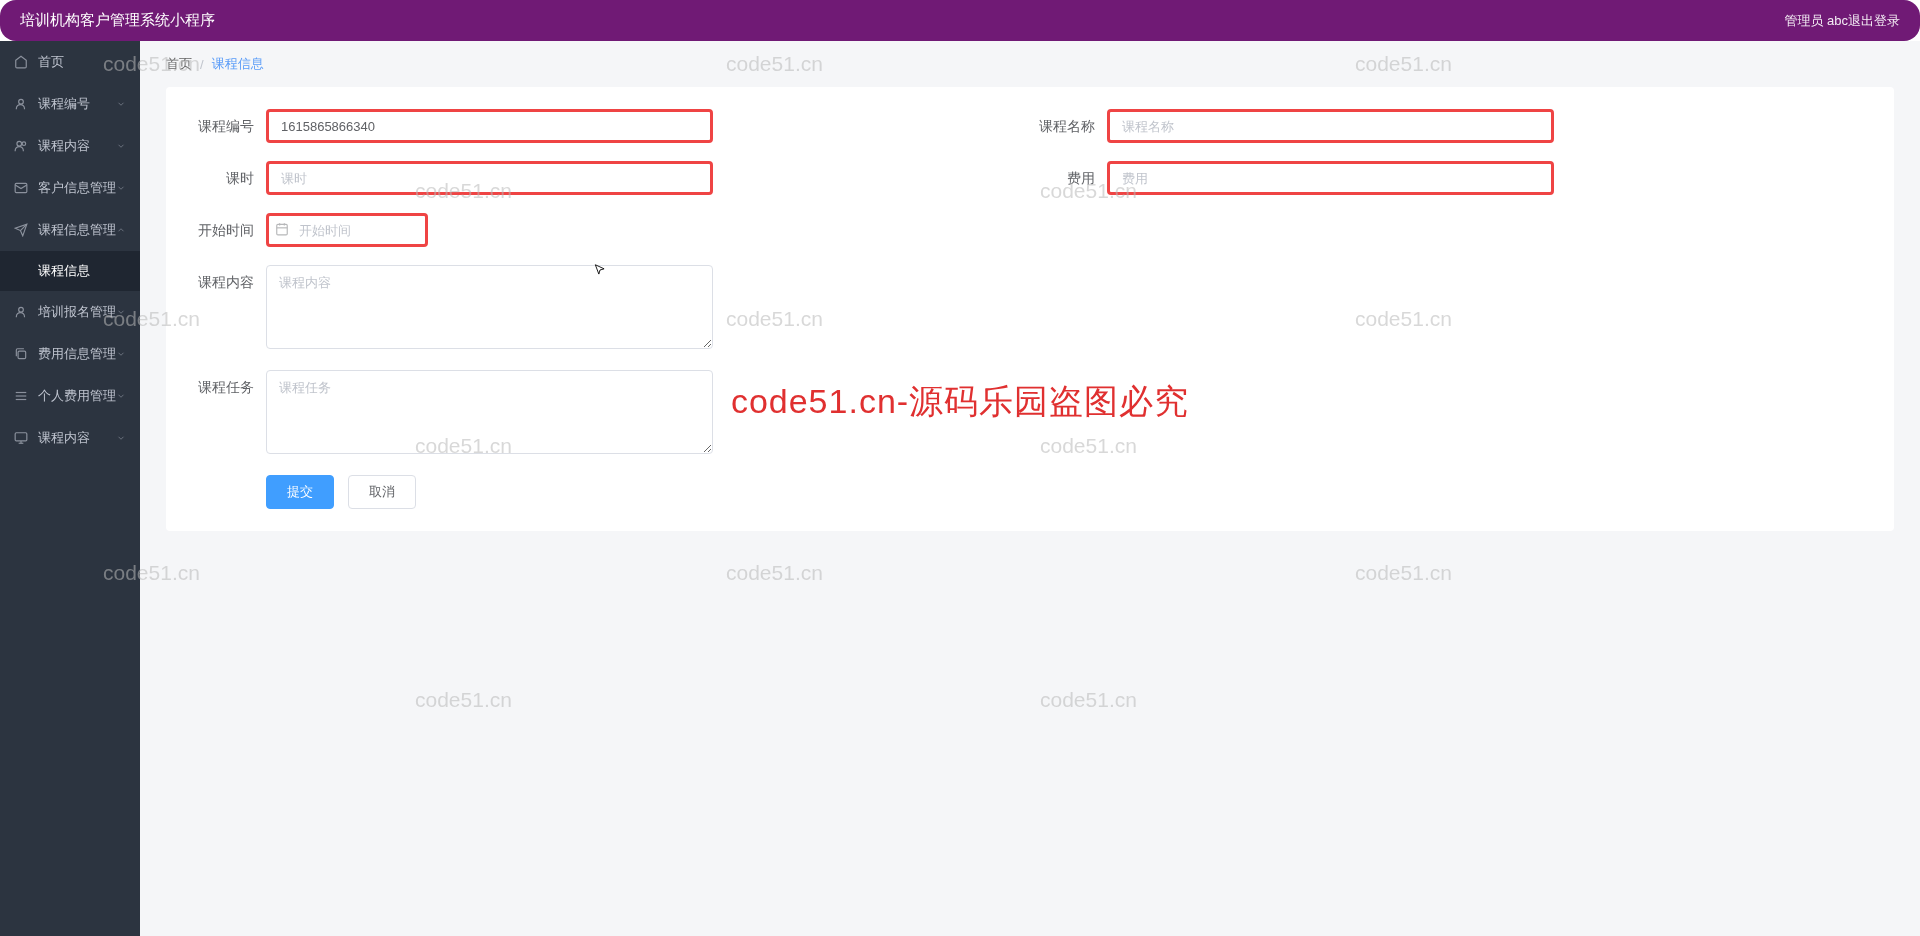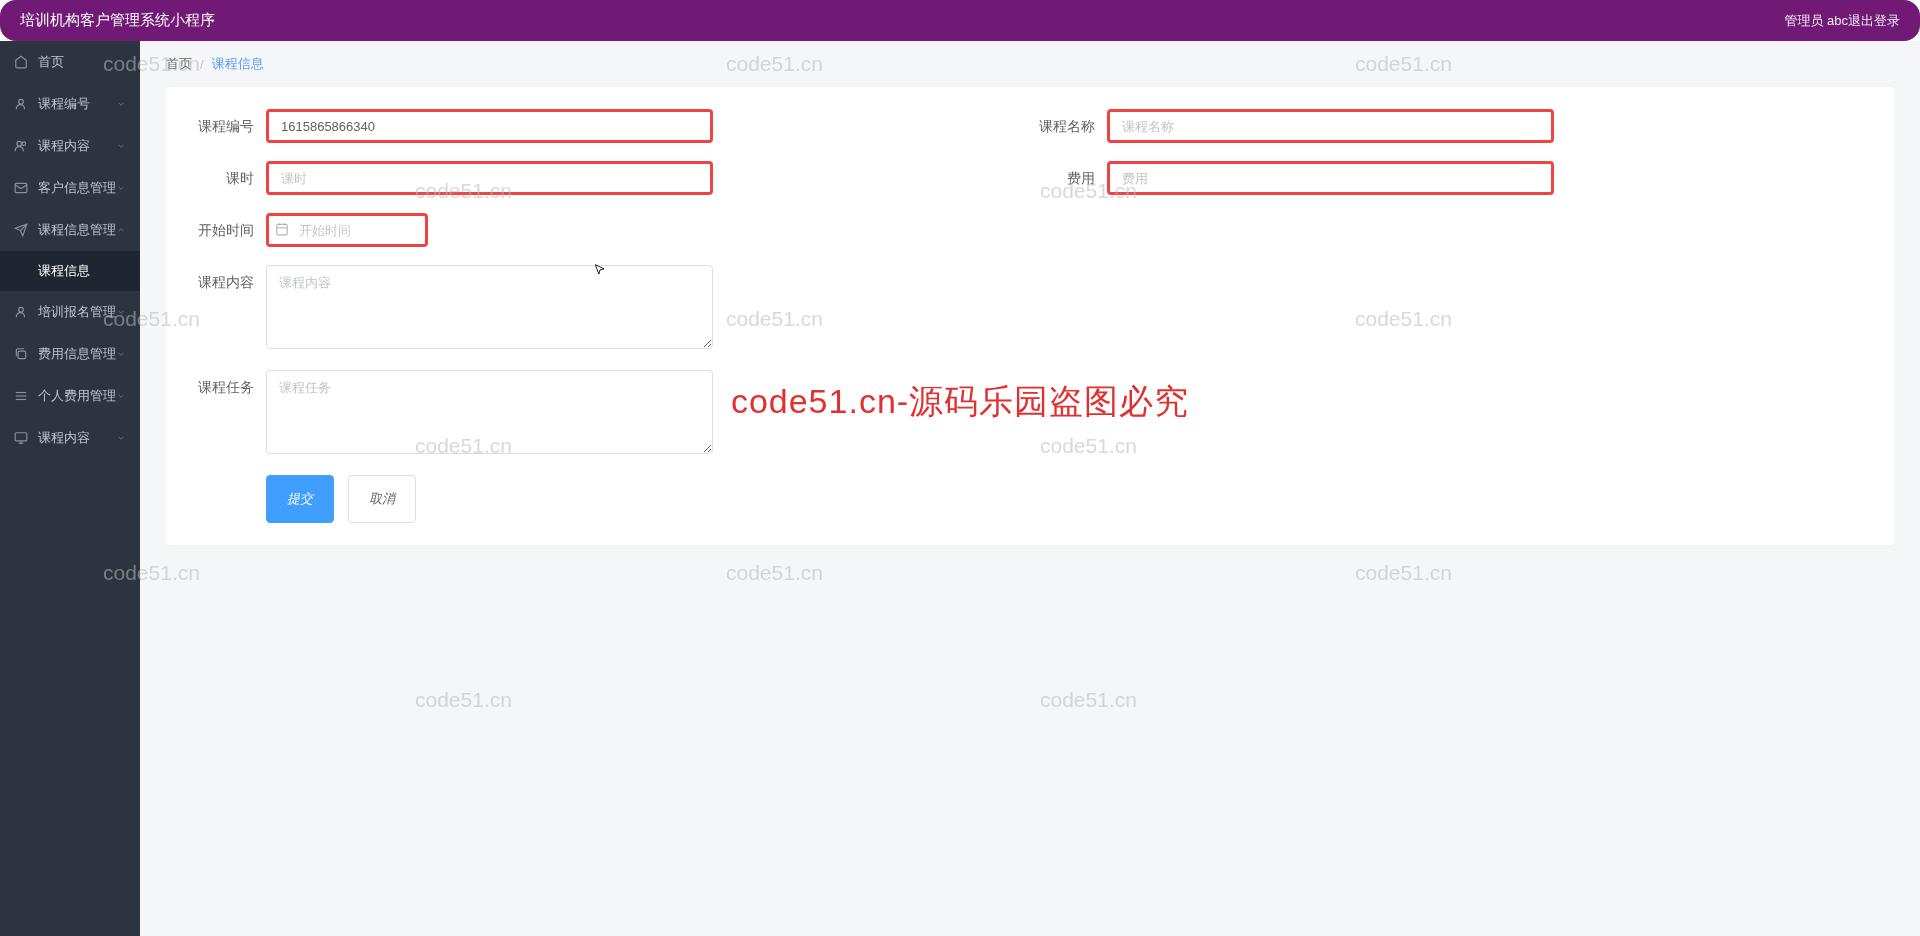--- a/index.html
+++ b/index.html
@@ -39,21 +39,21 @@
 .date-icon { position: absolute; left: 9px; top: 9px; width: 14px; height: 14px; opacity: .45; }
 
 .upload-box { width: 108px; height: 108px; border: 1px dashed #d9d9d9; border-radius: 6px; display: flex; align-items: center; justify-content: center; cursor: pointer; background: #fbfdff; }
 .plus { width: 24px; height: 24px; stroke: #8c939d; stroke-width: 1; }
 .upload-hint { font-size: 12px; color: #888; margin-top: 10px; }
 
 .textarea { width: 100%; max-width: 447px; min-height: 84px; border: 1px solid #dcdfe6; border-radius: 4px; padding: 8px 12px; font-size: 13px; color: #606266; outline: none; resize: vertical; font-family: inherit; }
 .textarea::placeholder { color: #c0c4cc; }
 
 .btn-row { margin-top: 18px; padding-left: 74px; }
-.btn { display: inline-block; height: 48px; padding: 0 20px; border-radius: 4px; font-size: 13px; cursor: pointer; border: 1px solid #dcdfe6; background: #fff; color: #606266; margin-right: 10px; font-style: italic; }
+.btn { display: inline-block; height: 34px; padding: 0 20px; border-radius: 4px; font-size: 13px; cursor: pointer; border: 1px solid #dcdfe6; background: #fff; color: #606266; margin-right: 10px; }
 .btn-primary { background: #409eff; border-color: #409eff; color: #fff; }
 
 
 .wm { position: absolute; color: #b9b9b9; font-size: 21px; pointer-events: none; user-select: none; font-family: Arial, sans-serif; opacity:.55;}
 .wm-red { position: absolute; color: #e03030; font-size: 34px; font-weight: 500; pointer-events: none; user-select: none; font-family: "Microsoft YaHei", Arial; left: 50%; transform: translateX(-50%); top: 379px; letter-spacing:1px;}
 
 
 .fake-cursor { position: absolute; left: 593px; top: 261px; width: 14px; height: 18px; pointer-events:none;}
 </style>
 </head>

